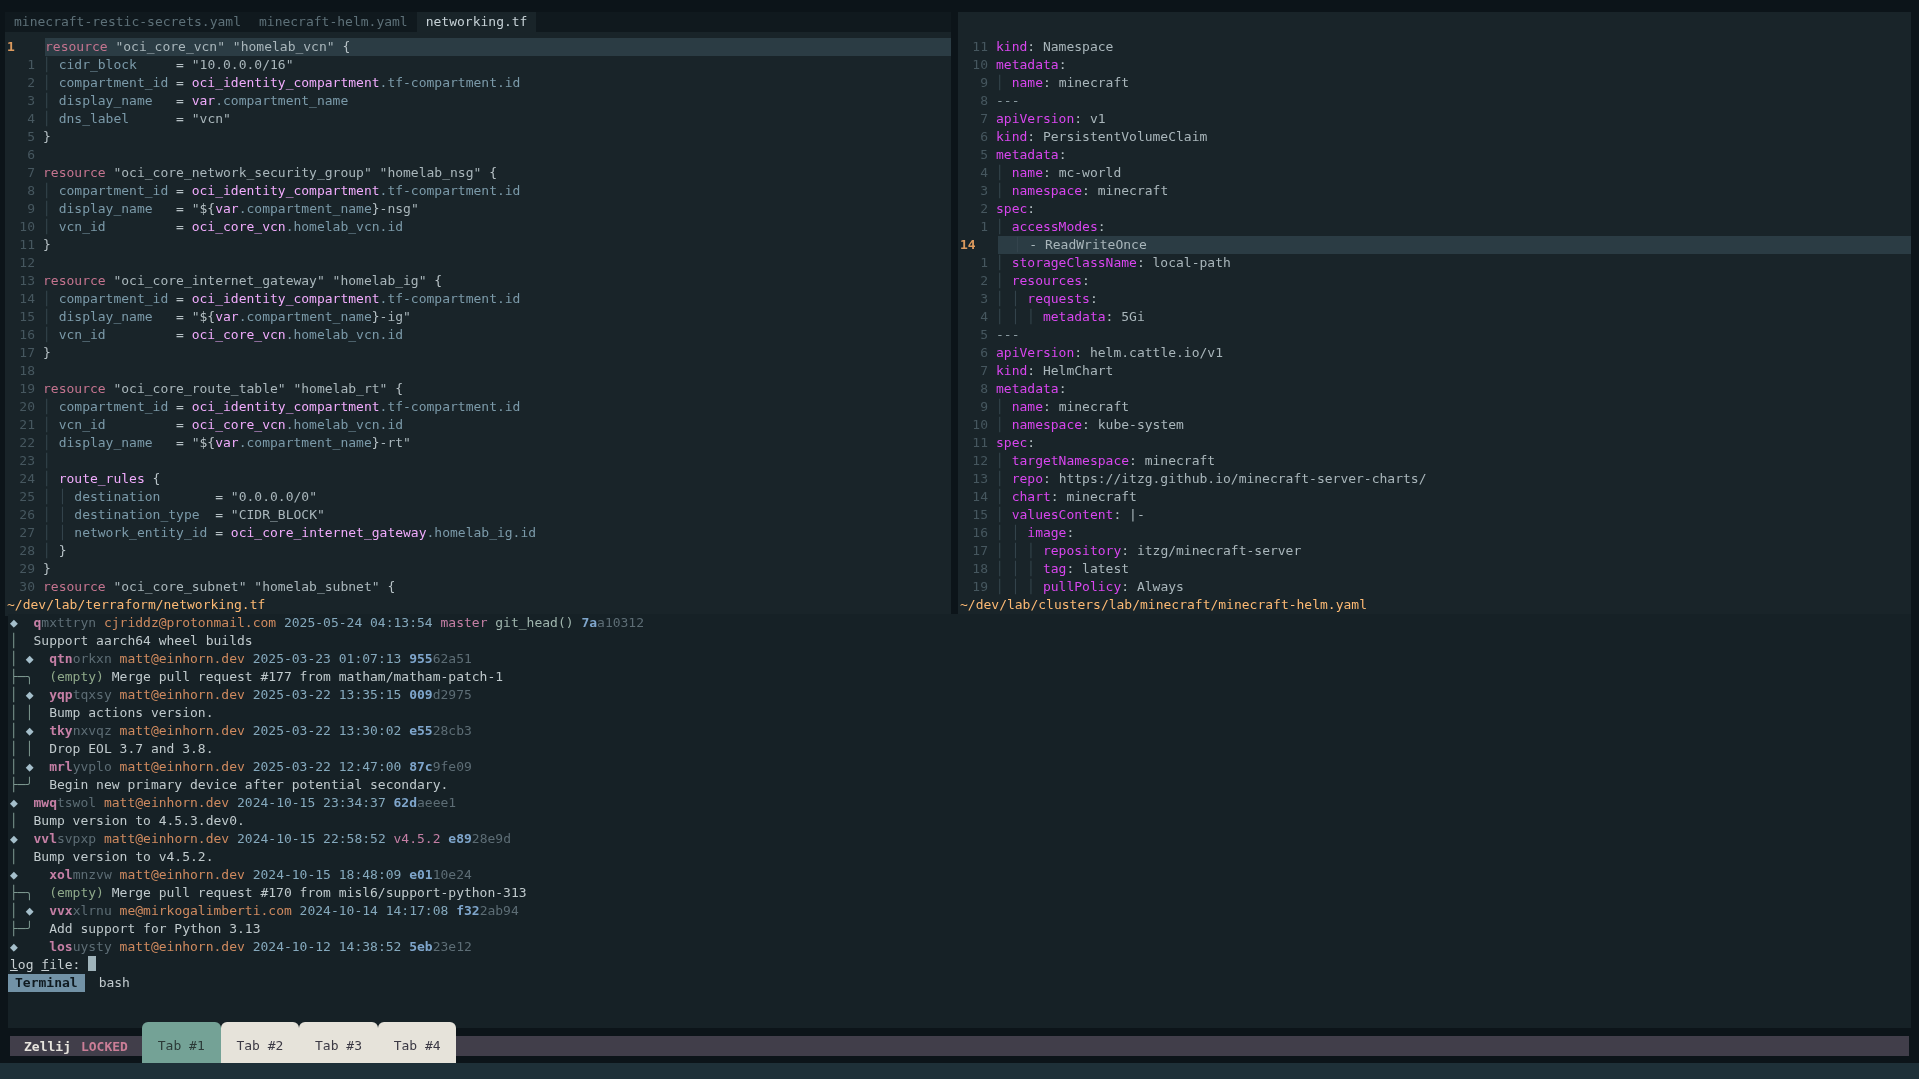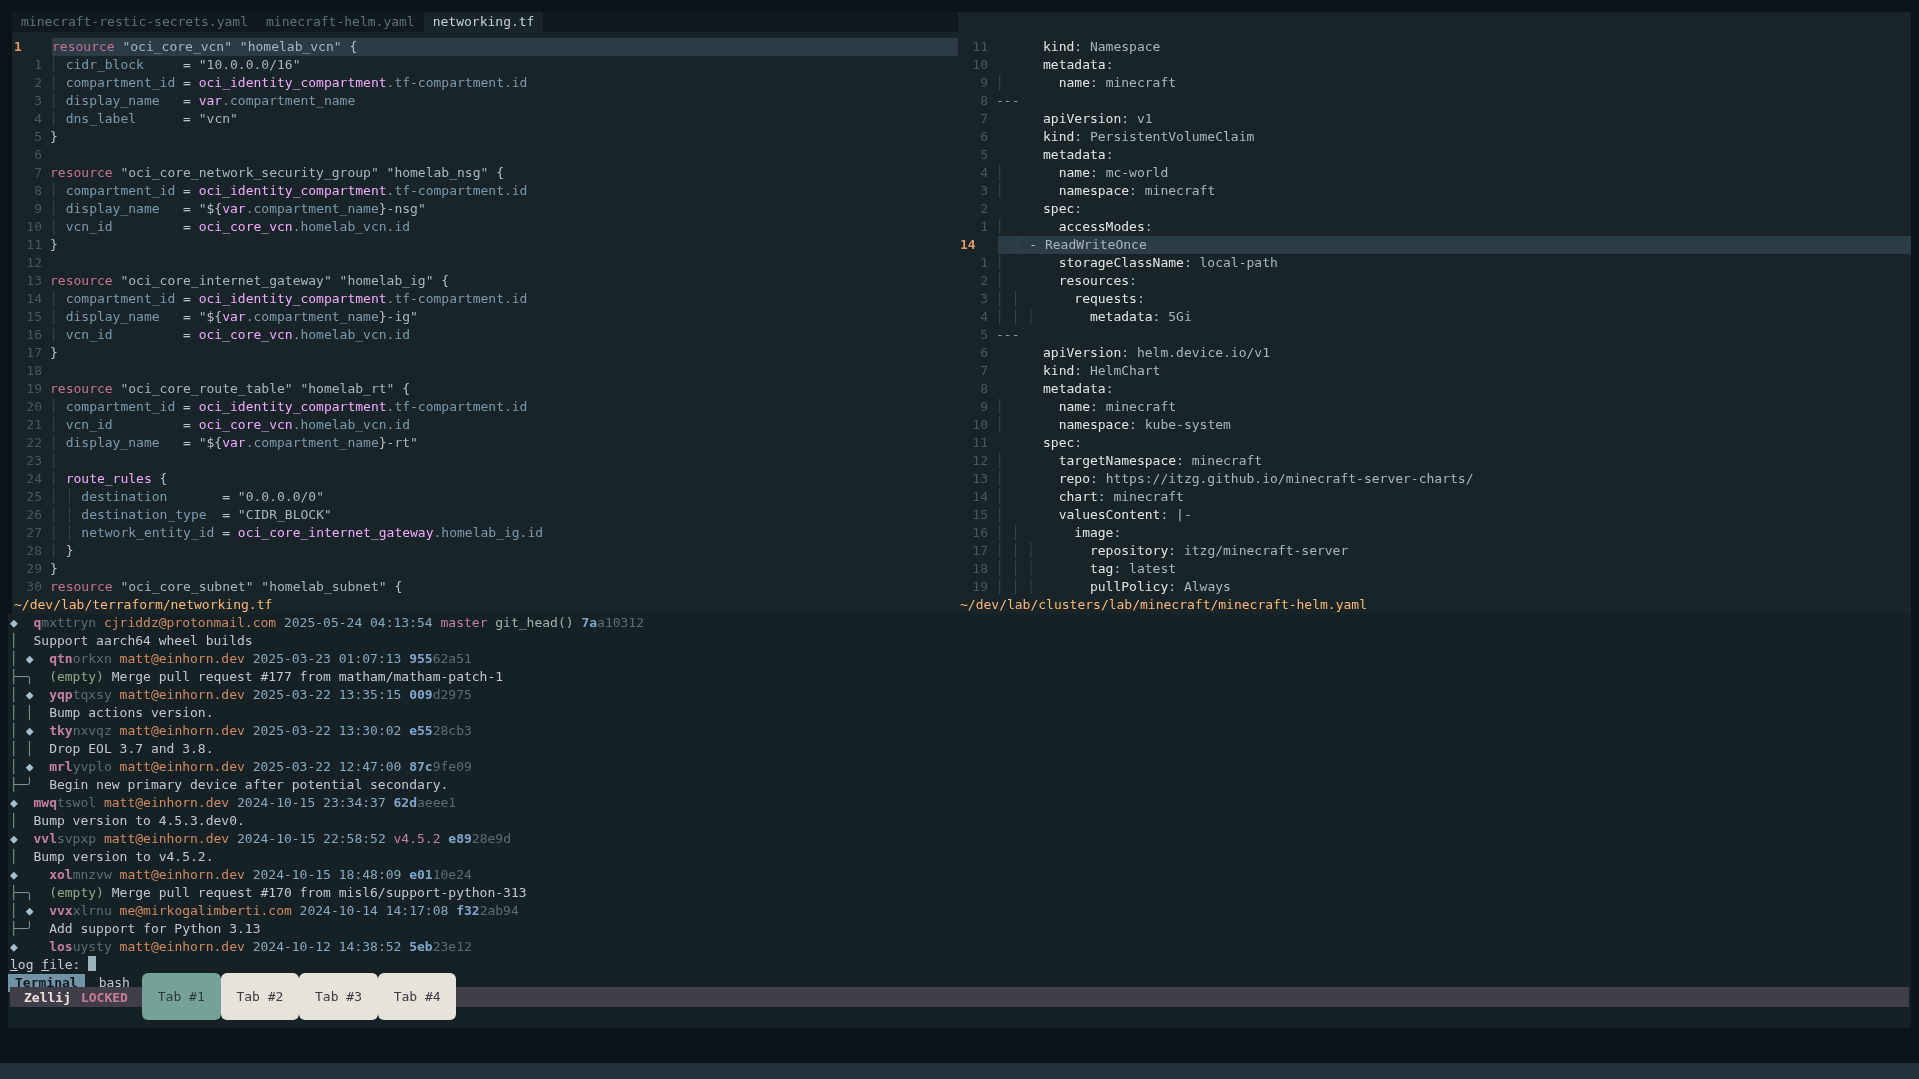--- a/index.html
+++ b/index.html
@@ -1,37 +1,37 @@
 <!DOCTYPE html>
 <html><head>
 <meta charset="utf-8">
 <style>
   html,body{margin:0;padding:0;background:#0c1419;width:1919px;height:1079px;overflow:hidden;
     font-family:"DejaVu Sans Mono","Liberation Mono",monospace;font-size:13px;}
   .pane{position:absolute;background:#192429;}
-  #left-pane{left:12px;top:12px;width:946px;height:604px;}
+  #left-pane{left:5px;top:12px;width:946px;height:604px;}
   #right-pane{left:958px;top:12px;width:953px;height:604px;}
   #term-pane{left:8px;top:614px;width:1903px;height:414px;background:#162126;}
   
   .tabstrip{height:20px;background:#10191e;display:flex;align-items:center;}
   .buf-tab{padding:0 9px;color:#5d7078;height:20px;line-height:20px;}
   .buf-tab.active{color:#c6d1d6;background:#192429;}
   
   .lines{padding-top:6px;}
   #right-pane .lines{padding-top:26px;}
   .row{display:flex;height:18px;line-height:18px;white-space:pre;}
   .gut{width:30px;flex:0 0 30px;text-align:right;color:#46575f;padding-right:8px;}
   .row.cur .gut{text-align:left;color:#dc9a5e;font-weight:bold;padding-left:2px;}
   .code{flex:1;}
   .row.cur .code{background:#2b3c44;}
   .status-row{height:18px;line-height:18px;color:#fdba74;padding-left:2px;white-space:pre;}
   
   .s-kw{color:#c4748f;}
   .s-prop{color:#7b9aa9;}
-  .s-key{color:#e5e5e5;margin-left:47px;}
+  .s-key{color:#d946ef;}
   .s-ref{color:#f0abfc;text-align:center;}
   .s-str{color:#a9b6bb;}
   .s-val{color:#a9b6bb;}
   .s-fg{color:#b7c2c6;}
   .s-pn{color:#8a9aa0;}
   .s-g{color:#35464e;}
   .s-sp{color:#b7c2c6;}
   
   #term-pane .trow{height:18px;line-height:18px;white-space:pre;padding-left:2px;}
   .t-title{color:#7ba6b5;font-weight:bold;}
@@ -47,21 +47,21 @@
   .s-hidr{color:#5d6d75;}
   .s-emp{color:#8fa98a;}
   .s-desc{color:#c0cacd;}
   .prompt{color:#c8d0d3;}
   .ul{text-decoration:underline;}
   .cursor{display:inline-block;width:8px;height:15px;background:#9fb3ba;vertical-align:-2px;}
   .term-footer{height:18px;line-height:18px;white-space:pre;display:flex;}
   .badge{background:#7292a6;color:#0f1a20;font-weight:bold;padding:0 7px;}
   .shell{color:#c2cbce;padding-left:14px;}
   
-  #zellij-bar{position:absolute;left:10px;top:987px;width:1899px;height:20px;background:#413e4a;
+  #zellij-bar{position:absolute;left:10px;top:1036px;width:1899px;height:20px;background:#413e4a;
     display:flex;align-items:center;white-space:pre;}
   .zj-app{color:#e7e4dd;font-weight:bold;padding:0 10px 0 14px;}
   .zj-mode{color:#cb7e97;font-weight:bold;padding-right:14px;}
   .zj-tab{padding:16px 8px;height:20px;line-height:20px;color:#3c3a45;background:#e6e3da;border-radius:6px;}
   .zj-tab.active{background:#74a296;color:#2c3b38;}
   #bottom-strip{position:absolute;left:0;top:1063px;width:1919px;height:16px;background:#1e3038;}
 </style>
 </head>
 <body>
 
@@ -119,21 +119,21 @@
       <div class="row"><div class="gut">4</div><div class="code"><span class="s-g">│ </span><span class="s-key">name</span><span class="s-fg">: </span><span class="s-val">mc-world</span></div></div>
       <div class="row"><div class="gut">3</div><div class="code"><span class="s-g">│ </span><span class="s-key">namespace</span><span class="s-fg">: </span><span class="s-val">minecraft</span></div></div>
       <div class="row"><div class="gut">2</div><div class="code"><span class="s-key">spec</span><span class="s-fg">:</span></div></div>
       <div class="row"><div class="gut">1</div><div class="code"><span class="s-g">│ </span><span class="s-key">accessModes</span><span class="s-fg">:</span></div></div>
       <div class="row cur"><div class="gut">14</div><div class="code"><span class="s-fg">  </span><span class="s-g">│ </span><span class="s-val">- ReadWriteOnce</span></div></div>
       <div class="row"><div class="gut">1</div><div class="code"><span class="s-g">│ </span><span class="s-key">storageClassName</span><span class="s-fg">: </span><span class="s-val">local-path</span></div></div>
       <div class="row"><div class="gut">2</div><div class="code"><span class="s-g">│ </span><span class="s-key">resources</span><span class="s-fg">:</span></div></div>
       <div class="row"><div class="gut">3</div><div class="code"><span class="s-g">│ │ </span><span class="s-key">requests</span><span class="s-fg">:</span></div></div>
       <div class="row"><div class="gut">4</div><div class="code"><span class="s-g">│ │ │ </span><span class="s-key">metadata</span><span class="s-fg">: </span><span class="s-val">5Gi</span></div></div>
       <div class="row"><div class="gut">5</div><div class="code"><span class="s-pn">---</span></div></div>
-      <div class="row"><div class="gut">6</div><div class="code"><span class="s-key">apiVersion</span><span class="s-fg">: </span><span class="s-val">helm.device.io/v1</span></div></div>
+      <div class="row"><div class="gut">6</div><div class="code"><span class="s-key">apiVersion</span><span class="s-fg">: </span><span class="s-val">helm.cattle.io/v1</span></div></div>
       <div class="row"><div class="gut">7</div><div class="code"><span class="s-key">kind</span><span class="s-fg">: </span><span class="s-val">HelmChart</span></div></div>
       <div class="row"><div class="gut">8</div><div class="code"><span class="s-key">metadata</span><span class="s-fg">:</span></div></div>
       <div class="row"><div class="gut">9</div><div class="code"><span class="s-g">│ </span><span class="s-key">name</span><span class="s-fg">: </span><span class="s-val">minecraft</span></div></div>
       <div class="row"><div class="gut">10</div><div class="code"><span class="s-g">│ </span><span class="s-key">namespace</span><span class="s-fg">: </span><span class="s-val">kube-system</span></div></div>
       <div class="row"><div class="gut">11</div><div class="code"><span class="s-key">spec</span><span class="s-fg">:</span></div></div>
       <div class="row"><div class="gut">12</div><div class="code"><span class="s-g">│ </span><span class="s-key">targetNamespace</span><span class="s-fg">: </span><span class="s-val">minecraft</span></div></div>
       <div class="row"><div class="gut">13</div><div class="code"><span class="s-g">│ </span><span class="s-key">repo</span><span class="s-fg">: </span><span class="s-val">https://itzg.github.io/minecraft-server-charts/</span></div></div>
       <div class="row"><div class="gut">14</div><div class="code"><span class="s-g">│ </span><span class="s-key">chart</span><span class="s-fg">: </span><span class="s-val">minecraft</span></div></div>
       <div class="row"><div class="gut">15</div><div class="code"><span class="s-g">│ </span><span class="s-key">valuesContent</span><span class="s-fg">: </span><span class="s-val">|-</span></div></div>
       <div class="row"><div class="gut">16</div><div class="code"><span class="s-g">│ │ </span><span class="s-key">image</span><span class="s-fg">:</span></div></div>

